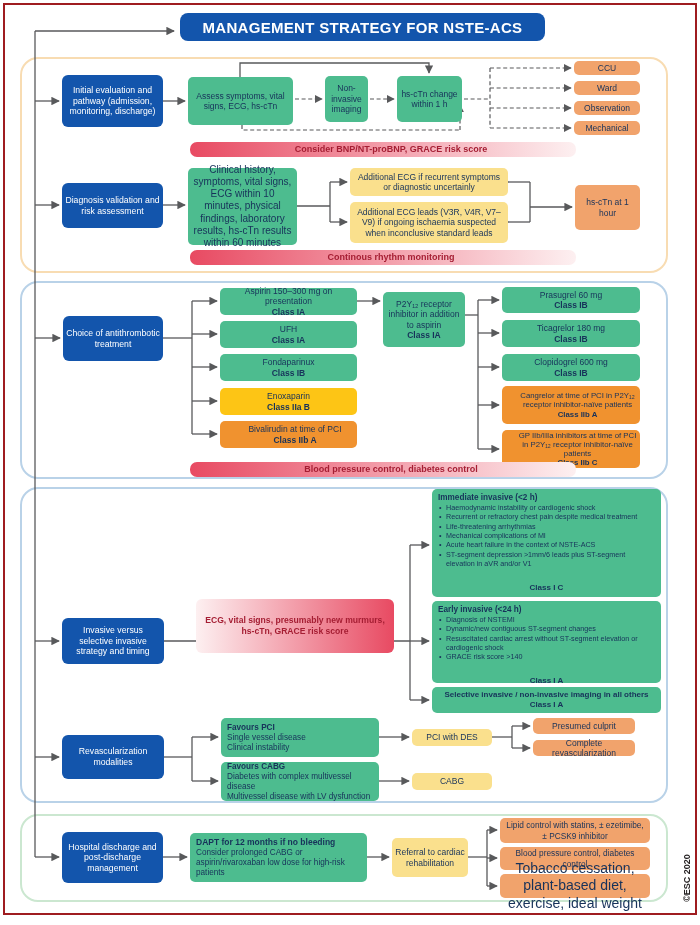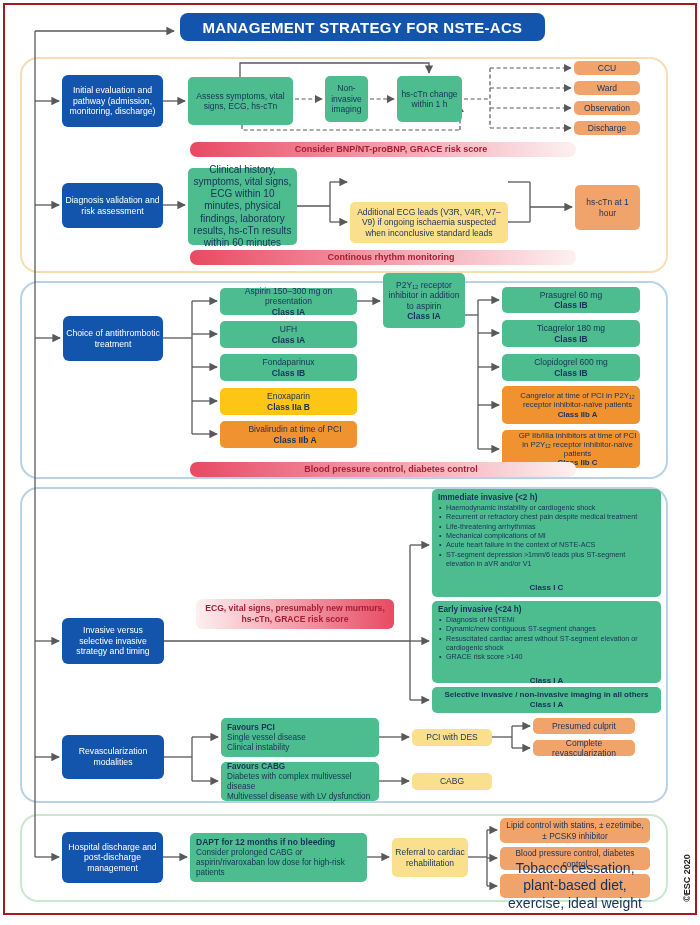--- a/index.html
+++ b/index.html
@@ -138,25 +138,26 @@
 
   <div class="title">MANAGEMENT STRATEGY FOR NSTE-ACS</div>
 
   <div class="bx blue" style="left:62px;top:75px;width:101px;height:52px">Initial evaluation and pathway (admission, monitoring, discharge)</div>
   <div class="bx green" style="left:188px;top:77px;width:105px;height:48px">Assess symptoms, vital signs, ECG, hs-cTn</div>
   <div class="bx green" style="left:325px;top:76px;width:43px;height:46px">Non-invasive imaging</div>
   <div class="bx green" style="left:397px;top:76px;width:65px;height:46px">hs-cTn change within 1 h</div>
   <div class="bx salmon" style="left:574px;top:61px;width:66px;height:14px">CCU</div>
   <div class="bx salmon" style="left:574px;top:81px;width:66px;height:14px">Ward</div>
   <div class="bx salmon" style="left:574px;top:101px;width:66px;height:14px">Observation</div>
-  <div class="bx salmon" style="left:574px;top:121px;width:66px;height:14px">Discharge</div>
+  <div class="bx salmon" style="left:574px;top:121px;width:66px;height:14px">Mechanical</div>
   <div class="bar bar-lr" style="left:190px;top:142px;width:370px;height:15px">Consider BNP/NT-proBNP, GRACE risk score</div>
 
   <div class="bx blue" style="left:62px;top:183px;width:101px;height:45px">Diagnosis validation and risk assessment</div>
   <div class="bx green" style="left:188px;top:168px;width:109px;height:77px;font-size:10px">Clinical history, symptoms, vital signs, ECG within 10 minutes, physical findings, laboratory results, hs-cTn results within 60 minutes</div>
+  <div class="bx lyellow" style="left:350px;top:168px;width:158px;height:28px">Additional ECG  if recurrent symptoms or diagnostic uncertainly</div>
   <div class="bx lyellow" style="left:350px;top:202px;width:158px;height:41px">Additional ECG leads (V3R, V4R, V7–V9) if ongoing ischaemia suspected when inconclusive standard leads</div>
   <div class="bx salmon" style="left:575px;top:185px;width:65px;height:45px">hs-cTn at 1 hour</div>
   <div class="bar bar-lr" style="left:190px;top:250px;width:370px;height:15px">Continous rhythm monitoring</div>
 
   <div class="bx blue" style="left:63px;top:316px;width:100px;height:45px">Choice of antithrombotic treatment</div>
 
   <div class="bx green" style="left:220px;top:288px;width:137px;height:27px">
     <span>Aspirin 150–300 mg on presentation</span>
     <span class="b">Class IA</span>
   </div>
@@ -170,21 +171,21 @@
   </div>
   <div class="bx gold" style="left:220px;top:388px;width:137px;height:27px">
     <span>Enoxaparin</span>
     <span class="b">Class IIa B</span>
   </div>
   <div class="bx orange" style="left:220px;top:421px;width:137px;height:27px">
     <span>Bivalirudin at time of PCI</span>
     <span class="b">Class IIb A</span>
   </div>
 
-  <div class="bx green" style="left:383px;top:273px;width:82px;height:55px">
+  <div class="bx green" style="left:383px;top:292px;width:82px;height:55px">
     <span>P2Y₁₂ receptor inhibitor in addition to aspirin</span>
     <span class="b">Class IA</span>
   </div>
 
   <div class="bx green" style="left:502px;top:287px;width:138px;height:26px">
     <span>Prasugrel 60 mg</span>
     <span class="b">Class IB</span>
   </div>
   <div class="bx green" style="left:502px;top:320px;width:138px;height:27px">
     <span>Ticagrelor 180 mg</span>
@@ -198,21 +199,21 @@
     <span>Cangrelor at time of PCI in P2Y₁₂ receptor inhibitor-naïve patients</span>
     <span class="b">Class IIb A</span>
   </div>
   <div class="bx orange small" style="left:502px;top:430px;width:138px;height:38px">
     <span>GP IIb/IIIa inhibitors at time of PCI in P2Y₁₂ receptor inhibitor-naïve patients</span>
     <span class="b">Class IIb C</span>
   </div>
   <div class="bar bar-lr" style="left:190px;top:462px;width:370px;height:15px">Blood pressure control, diabetes control</div>
 
   <div class="bx blue" style="left:62px;top:618px;width:102px;height:46px">Invasive versus selective invasive strategy and timing</div>
-  <div class="bar bar-rl" style="left:196px;top:599px;width:182px;height:30px;border-radius:6px;font-size:8.6px;padding:0 8px">ECG, vital signs, presumably new murmurs, hs-cTn, GRACE risk score</div>
+  <div class="bar bar-rl" style="left:196px;top:599px;width:182px;height:30px;border-radius:6px;font-size:8.6px;padding:12px 8px">ECG, vital signs, presumably new murmurs, hs-cTn, GRACE risk score</div>
 
   <div class="bx green leftbox" style="left:432px;top:489px;width:229px;height:108px;justify-content:flex-start">
     <div class="bigtitle">Immediate invasive (&lt;2 h)</div>
     <div class="bullet">Haemodynamic instability or cardiogenic shock</div>
     <div class="bullet">Recurrent or refractory chest pain despite medical treatment</div>
     <div class="bullet">Life-threatening arrhythmias</div>
     <div class="bullet">Mechanical complications of MI</div>
     <div class="bullet">Acute heart failure in the context of NSTE-ACS</div>
     <div class="bullet">ST-segment depression &gt;1mm/6 leads plus ST-segment elevation in aVR and/or V1</div>
     <div class="classline">Class I C</div>

